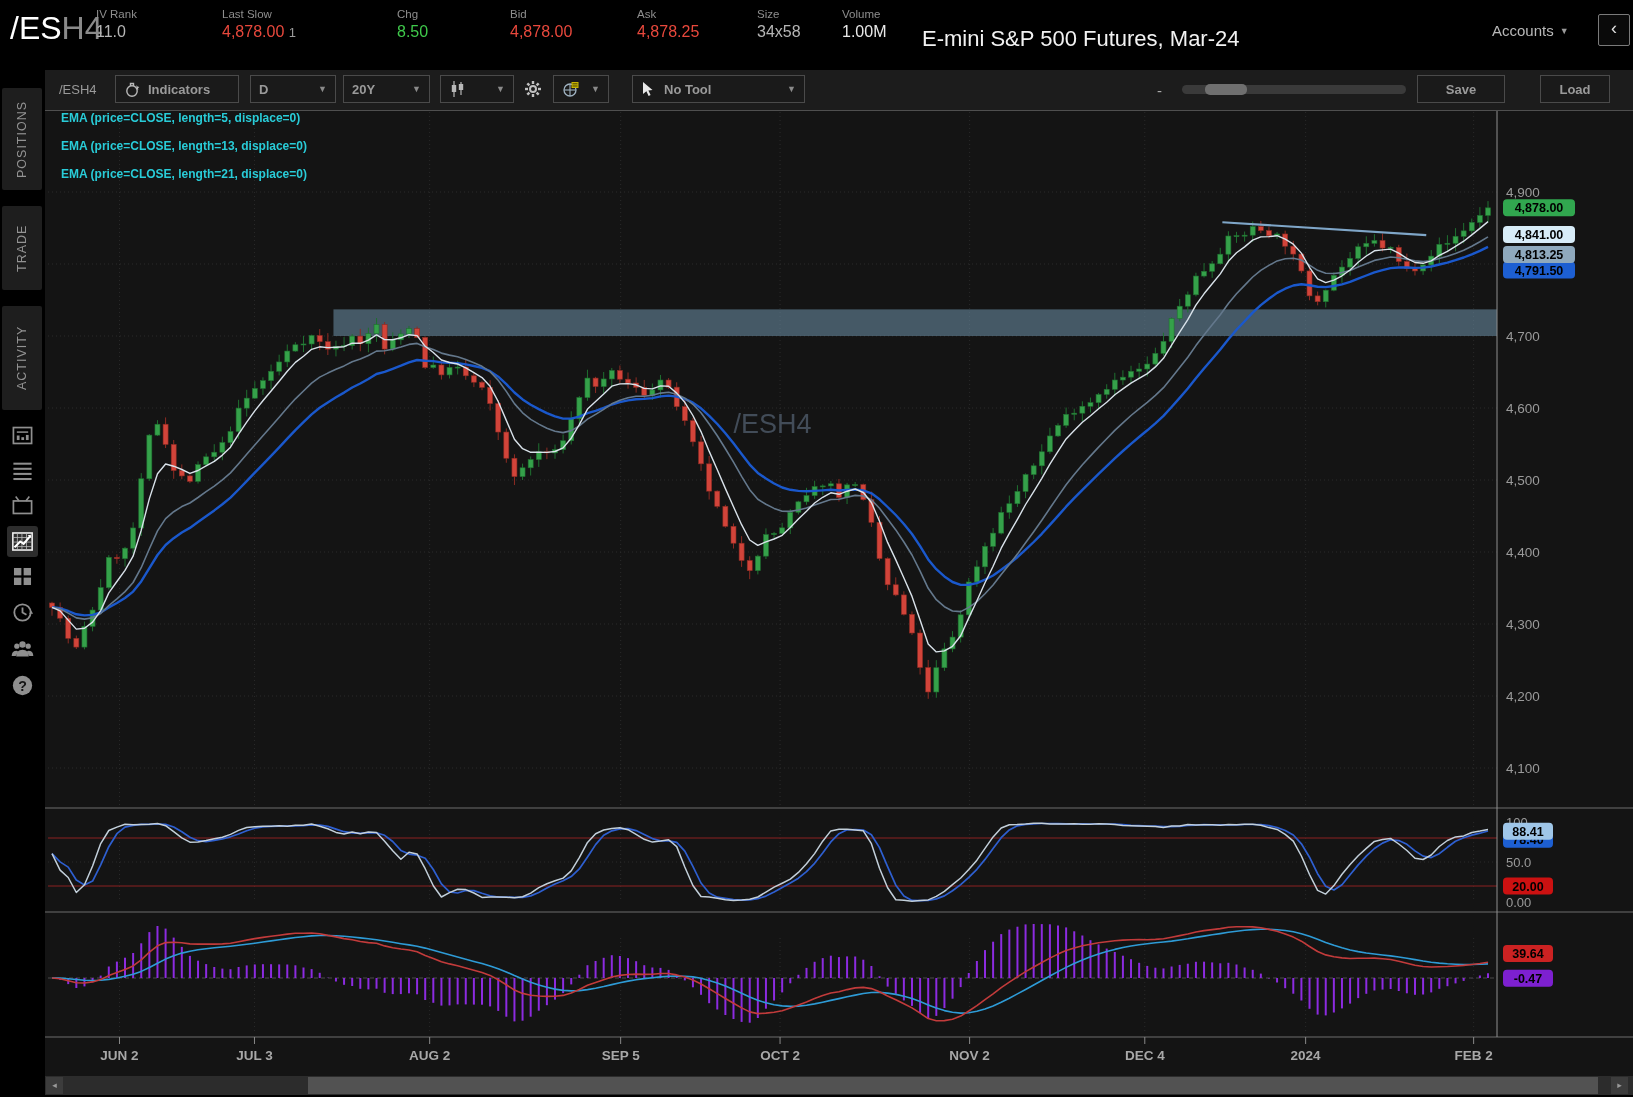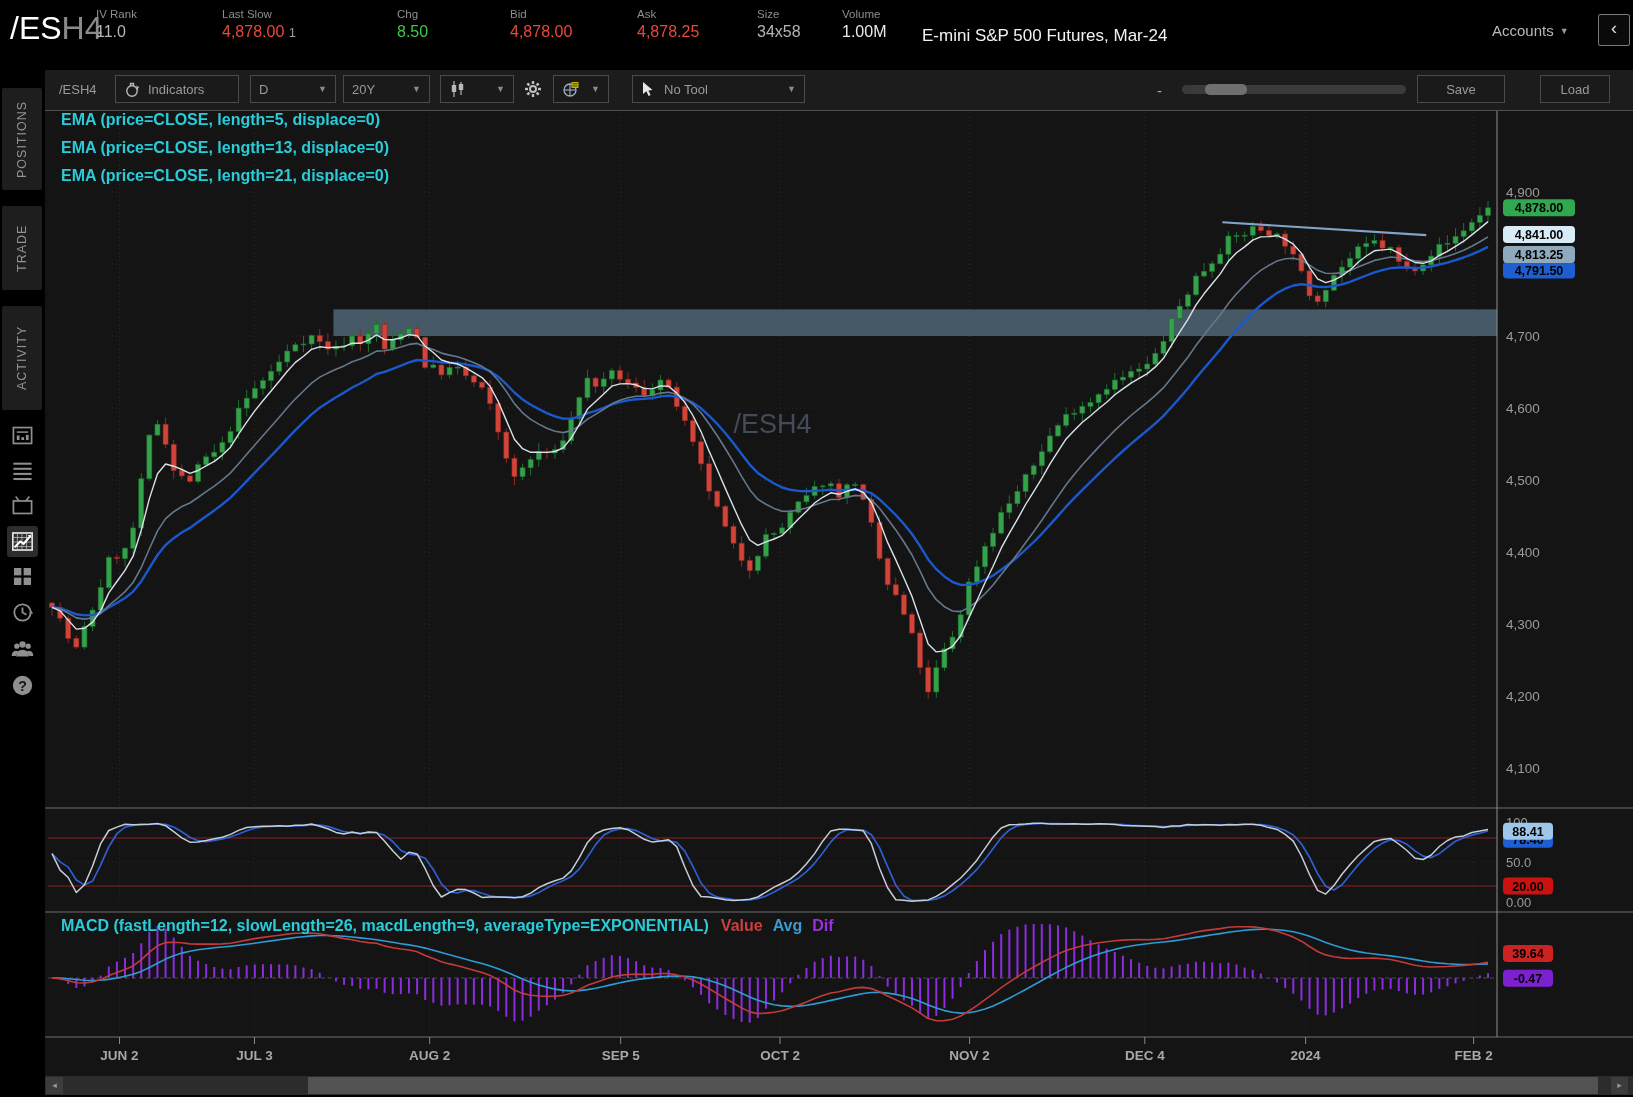--- a/index.html
+++ b/index.html
@@ -7,47 +7,47 @@
   #app{position:relative;width:1633px;height:1097px;}
   
   #header{position:absolute;left:0;top:0;width:1633px;height:70px;background:#000;z-index:5;}
   .sym{position:absolute;left:10px;top:10px;font-size:32px;color:#fff;font-weight:400;}
   .sym .suf{color:#8a8a8a;}
   .hcol{position:absolute;top:8px;text-align:left;}
   .hcol .lbl{font-size:11.5px;color:#8e8e8e;}
   .hcol .val{font-size:16px;margin-top:3px;}
   .v-red{color:#e8483c;} .v-green{color:#3fc94b;} .v-gray{color:#b5b5b5;} .v-white{color:#e8e8e8;}
   .v-extra{color:#9a9a9a;font-size:13px;}
-  #desc{position:absolute;left:922px;top:26px;font-size:17px;color:#f2f2f2;}
+  #desc{position:absolute;left:922px;top:26px;font-size:22px;color:#f2f2f2;}
   #accounts{position:absolute;left:1492px;top:22px;font-size:15px;color:#b8b8b8;cursor:pointer;}
   #accounts .car{font-size:9px;position:relative;top:-2px;margin-left:6px;color:#9a9a9a;}
   #collapse-btn{position:absolute;left:1598px;top:14px;width:30px;height:30px;border:1px solid #7a7a7a;
     border-radius:2px;color:#e0e0e0;font-size:18px;text-align:center;line-height:27px;cursor:pointer;background:#0a0a0a;}
   
   #toolbar{position:absolute;left:45px;top:70px;width:1588px;height:40px;background:#1c1c1c;
     border-bottom:1px solid #4f4f4f;z-index:5;}
   .tb-sym{position:absolute;left:14px;top:12px;font-size:13px;color:#9a9a9a;}
   .tb-btn,.tb-dd{position:absolute;top:5px;height:28px;border:1px solid #4a4a4a;background:#1a1a1a;
-    color:#9a9a9a;font-size:13px;display:flex;align-items:center;padding:0 8px;box-sizing:border-box;cursor:pointer;}
+    color:#9a9a9a;font-size:13px;display:flex;align-items:center;padding:0 8px;box-sizing:border-box;cursor:pointer;font-weight:bold;}
   .tb-dd .car,.tb-btn .car{margin-left:auto;font-size:9px;color:#8a8a8a;padding-left:10px;}
   .tb-plain{position:absolute;top:5px;height:28px;display:flex;align-items:center;color:#b0b0b0;cursor:pointer;}
   .tb-text{position:absolute;top:12px;font-size:15px;color:#aaa;cursor:pointer;}
   #slider-track{position:absolute;left:1137px;top:15px;width:224px;height:9px;background:#3a3a3a;border-radius:5px;cursor:pointer;}
   #slider-thumb{position:absolute;left:23px;top:-1px;width:42px;height:11px;background:#6f6f6f;border-radius:5px;}
   .icon-svg{display:block;}
   
   #sidebar{position:absolute;left:0;top:62px;width:45px;height:1035px;background:#000;z-index:5;}
   .side-tab{position:absolute;left:2px;width:40px;background:#1e1e1e;color:#939393;display:flex;
     align-items:center;justify-content:center;font-size:12.5px;letter-spacing:1px;cursor:pointer;border-radius:2px;
     writing-mode:vertical-rl;transform:rotate(180deg);}
   .side-icon{position:absolute;left:10px;width:25px;height:25px;cursor:pointer;}
   .side-icon.active{left:7px;width:31px;height:31px;background:#2d2d2d;border-radius:3px;
     display:flex;align-items:center;justify-content:center;}
   
-  .study-lbl{position:absolute;font-size:16px;font-weight:bold;color:#29ccd8;z-index:4;white-space:nowrap;}
+  .study-lbl{position:absolute;font-size:12px;font-weight:bold;color:#29ccd8;z-index:4;white-space:nowrap;}
   .study-lbl .sK{color:#aebdc9;margin-left:14px;}
   .study-lbl .sD{color:#2f5fd8;margin-left:10px;}
   .study-lbl .mV{color:#c84040;margin-left:12px;}
   .study-lbl .mA{color:#3a9ad0;margin-left:10px;}
   .study-lbl .mD{color:#9b30e0;margin-left:10px;}
   
   #scrollbar{position:absolute;left:45px;top:1076px;width:1588px;height:19px;background:#2c2c2c;z-index:5;}
   .sb-btn{position:absolute;top:1px;width:17px;height:17px;background:#3c3c3c;color:#9a9a9a;
     font-size:9px;text-align:center;line-height:17px;cursor:pointer;}
   #sb-thumb{position:absolute;left:263px;top:1px;width:1290px;height:17px;background:#525252;cursor:grab;}
@@ -921,22 +921,19 @@
           <circle cx="11" cy="11" r="8.5" fill="#8f8f8f"></circle>
           <text x="11" y="15.5" text-anchor="middle" font-size="12.5" font-weight="bold" fill="#151515">?</text>
         </svg>
     </div>
   </div>
 
   <div class="study-lbl" style="left:61px;top:111px;">EMA (price=CLOSE, length=5, displace=0)</div>
   <div class="study-lbl" style="left:61px;top:139px;">EMA (price=CLOSE, length=13, displace=0)</div>
   <div class="study-lbl" style="left:61px;top:167px;">EMA (price=CLOSE, length=21, displace=0)</div>
 
-  <div class="study-lbl" style="left:61px;top:917px;">
-    <span>MACD (fastLength=12, slowLength=26, macdLength=9, averageType=EXPONENTIAL)</span><span class="mV">Value</span><span class="mA">Avg</span><span class="mD">Dif</span>
-  </div>
 
   <div id="scrollbar">
     <div class="sb-btn" style="left:1px;">◂</div>
     <div id="sb-thumb"></div>
     <div class="sb-btn" style="left:1566px;">▸</div>
   </div>
 </div>
 
 </body></html>

